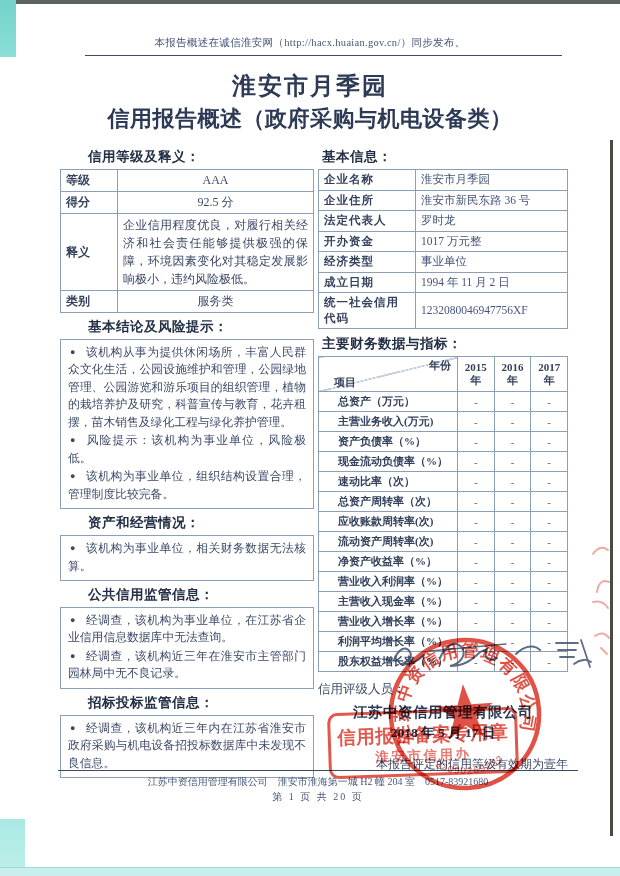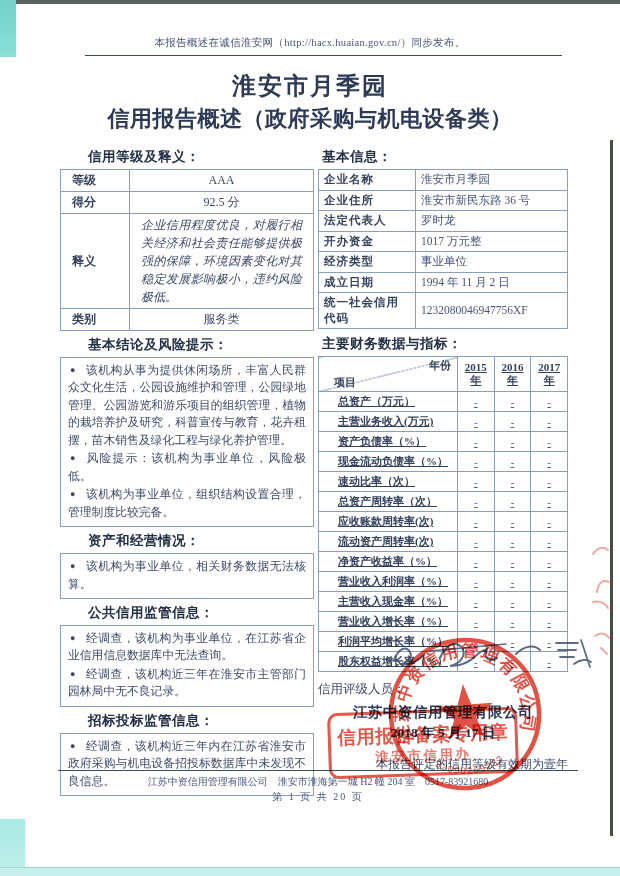--- a/index.html
+++ b/index.html
@@ -25,38 +25,38 @@
   .col-right{left:318px;width:250px;}
   h2.sec{font-size:13.5px;font-weight:700;color:#222f44;margin:2px 0 3px;letter-spacing:.5px;}
   .col-left h2.sec{text-indent:28px;}
   .col-right h2.sec{text-indent:4px;}
 
   table{border-collapse:collapse;width:100%;}
   td{border:1px solid #8aa0b6;}
 
   
   .rating-table{margin-bottom:5px;}
-  .rating-table td{font-size:12px;padding:2px 11px;color:#3a4866;}
+  .rating-table td{font-size:12px;padding:2px 5px;color:#3a4866;}
   .rating-table td.lab{width:46px;font-weight:700;color:#33415c;}
   .rating-table td.val{text-align:center;}
-  .rating-table td.just{text-align:justify;line-height:1.5;font-style:italic;}
+  .rating-table td.just{text-align:justify;line-height:1.5;}
 
   
   .box{border:1px solid #8aa0b6;padding:3px 7px 4px;margin-bottom:5px;font-size:11.8px;line-height:1.48;text-align:justify;color:#3c4a68;}
   .box p{margin:1px 0;}
   .box .bt{font-size:9px;margin:0 10px 0 2px;vertical-align:1px;}
 
   
   .info-table{margin-bottom:6px;}
   .info-table td{font-size:11.5px;padding:2px 5px;line-height:1.35;}
   .info-table td.lab{width:86px;font-weight:700;color:#33415c;letter-spacing:1px;}
   .info-table td.val{color:#46547a;}
 
   
-  .fin-table td{font-size:11px;padding:2px 3px;text-align:center;color:#55627e;text-decoration:underline;}
+  .fin-table td{font-size:11px;padding:2px 3px;text-align:center;color:#55627e;}
   .fin-table td.fl{text-align:left;font-weight:700;color:#33415c;width:116px;padding-left:19px;}
   .fin-corner{position:relative;height:34px;width:116px;padding:0 !important;
      background:linear-gradient(to bottom right,transparent 49.4%,#8aa0b6 49.4%,#8aa0b6 50.6%,transparent 50.6%);}
   .fin-corner .c-top{position:absolute;right:6px;top:1px;font-weight:700;font-size:11px;color:#33415c;}
   .fin-corner .c-bottom{position:absolute;left:15px;bottom:1px;font-weight:700;font-size:11px;color:#33415c;}
   .fin-table td.yh{font-weight:700;color:#33415c;}
 
   
   .rater{font-size:12.5px;margin:9px 0 2px;color:#3c4a68;}
   .company{text-align:center;font-size:14.5px;font-weight:700;color:#2c3a55;margin:5px 0 2px;letter-spacing:.5px;}

